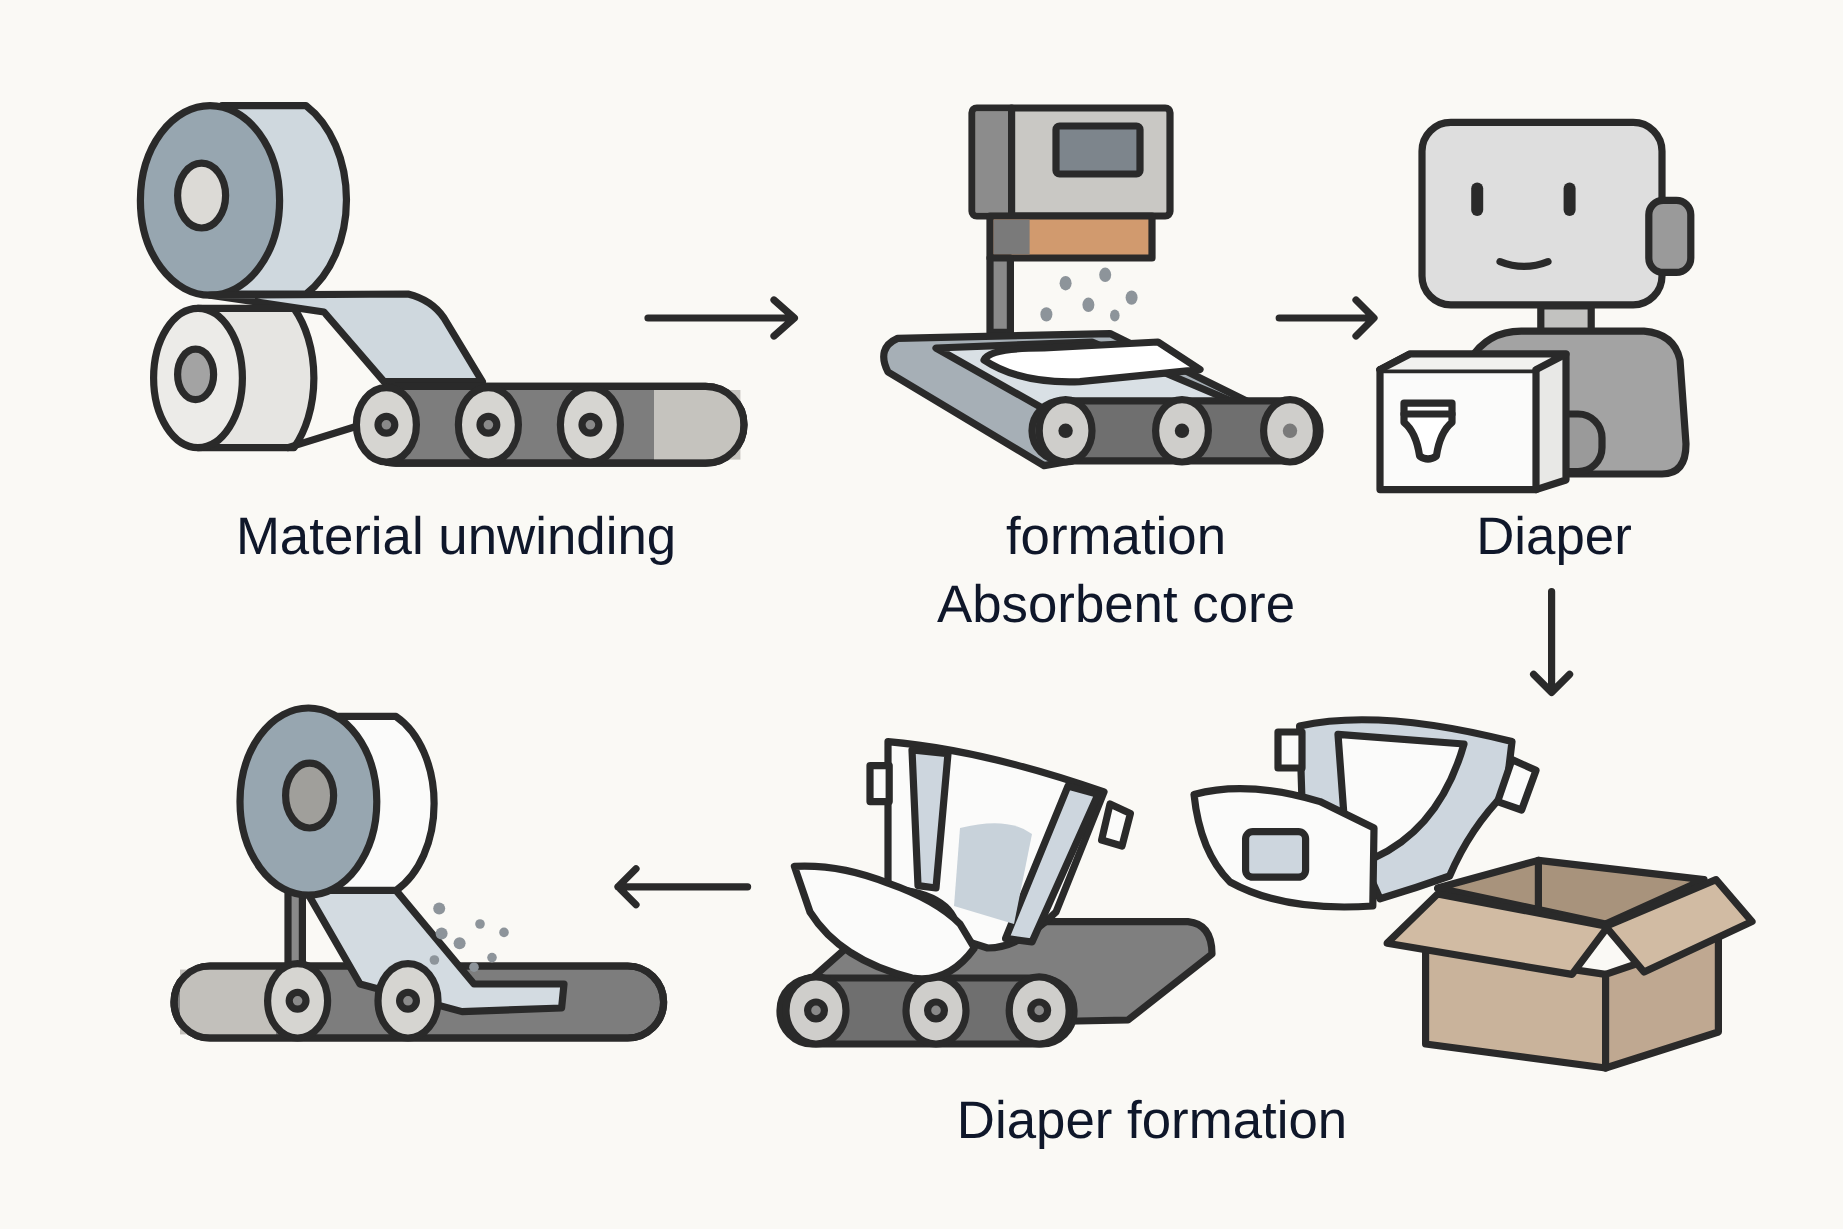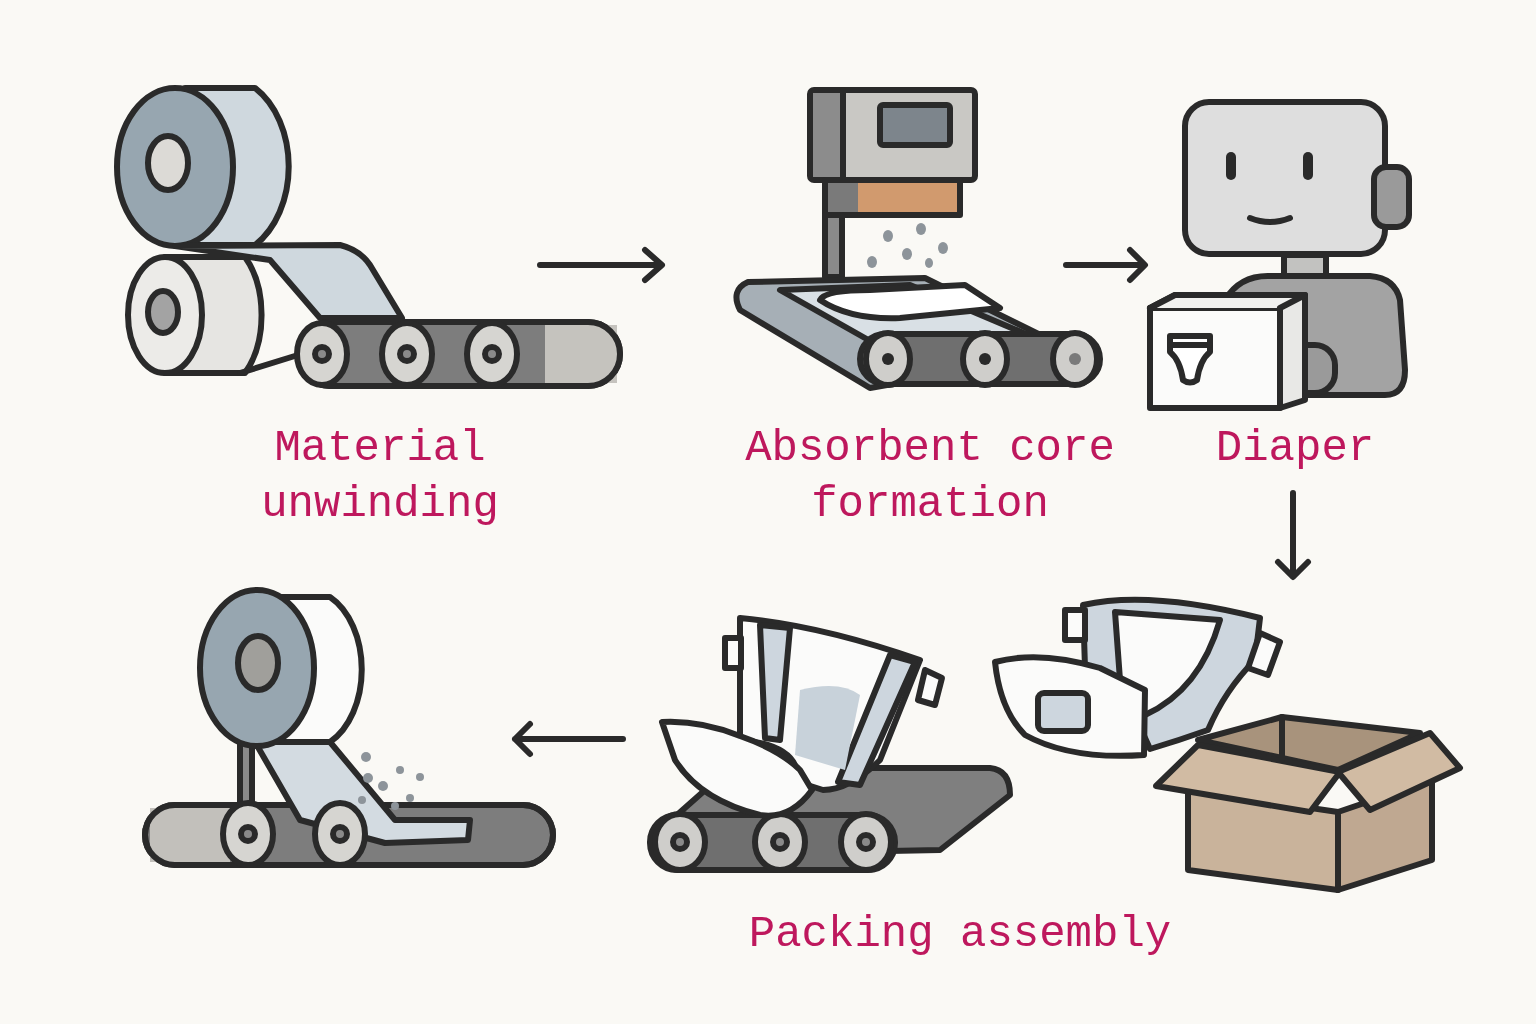--- a/index.html
+++ b/index.html
@@ -1,18 +1,18 @@
 <!DOCTYPE html>
 <html><head>
 <meta charset="utf-8">
 <style>
   html, body { margin: 0; padding: 0; }
   body { width: 1536px; height: 1024px; background: #faf9f5; overflow: hidden; position: relative; font-family: "DejaVu Sans", sans-serif; }
   svg#scene { position: absolute; left: 0; top: 0; }
-  .label { position: absolute; color: #be185d; font-size: 44px; text-align: center; line-height: 56px; font-family: Liberation Mono, monospace; }
+  .label { position: absolute; color: #0f172a; font-size: 44px; text-align: center; line-height: 56px; font-family: Liberation Sans, sans-serif; }
   .s { stroke: #2a2a2a; stroke-width: 6; stroke-linejoin: round; stroke-linecap: round; }
 </style>
 </head>
 <body>
 
 <svg id="scene" width="1536" height="1024" viewBox="0 0 1536 1024">
 
   <g>
 
     <path class="s" d="M185 90 H255 A65 90 0 0 1 255 245 H185 Z" fill="#cfd8de"></path>
@@ -160,17 +160,17 @@
     <ellipse class="s" cx="258" cy="663" rx="20" ry="27" fill="#a09f9b"></ellipse>
     <ellipse class="s" cx="248" cy="834" rx="25" ry="31" fill="#d6d5d1"></ellipse>
       <circle class="s" cx="248" cy="834" r="7" fill="#8a8a8a"></circle>
     <ellipse class="s" cx="340" cy="834" rx="25" ry="31" fill="#d6d5d1"></ellipse>
       <circle class="s" cx="340" cy="834" r="7" fill="#8a8a8a"></circle>
   </g>
 </svg>
 
 <div class="label" style="left:150px; top:420px; width:460px;">Material unwinding</div>
 <div class="label" style="left:730px; top:420px; width:400px;">
+  <div>formation</div>
   <div>Absorbent core</div>
-  <div>formation</div>
 </div>
 <div class="label" style="left:1180px; top:420px; width:230px;">Diaper</div>
-<div class="label" style="left:740px; top:906px; width:440px;">Packing assembly</div>
+<div class="label" style="left:740px; top:906px; width:440px;">Diaper formation</div>
 
 </body></html>

